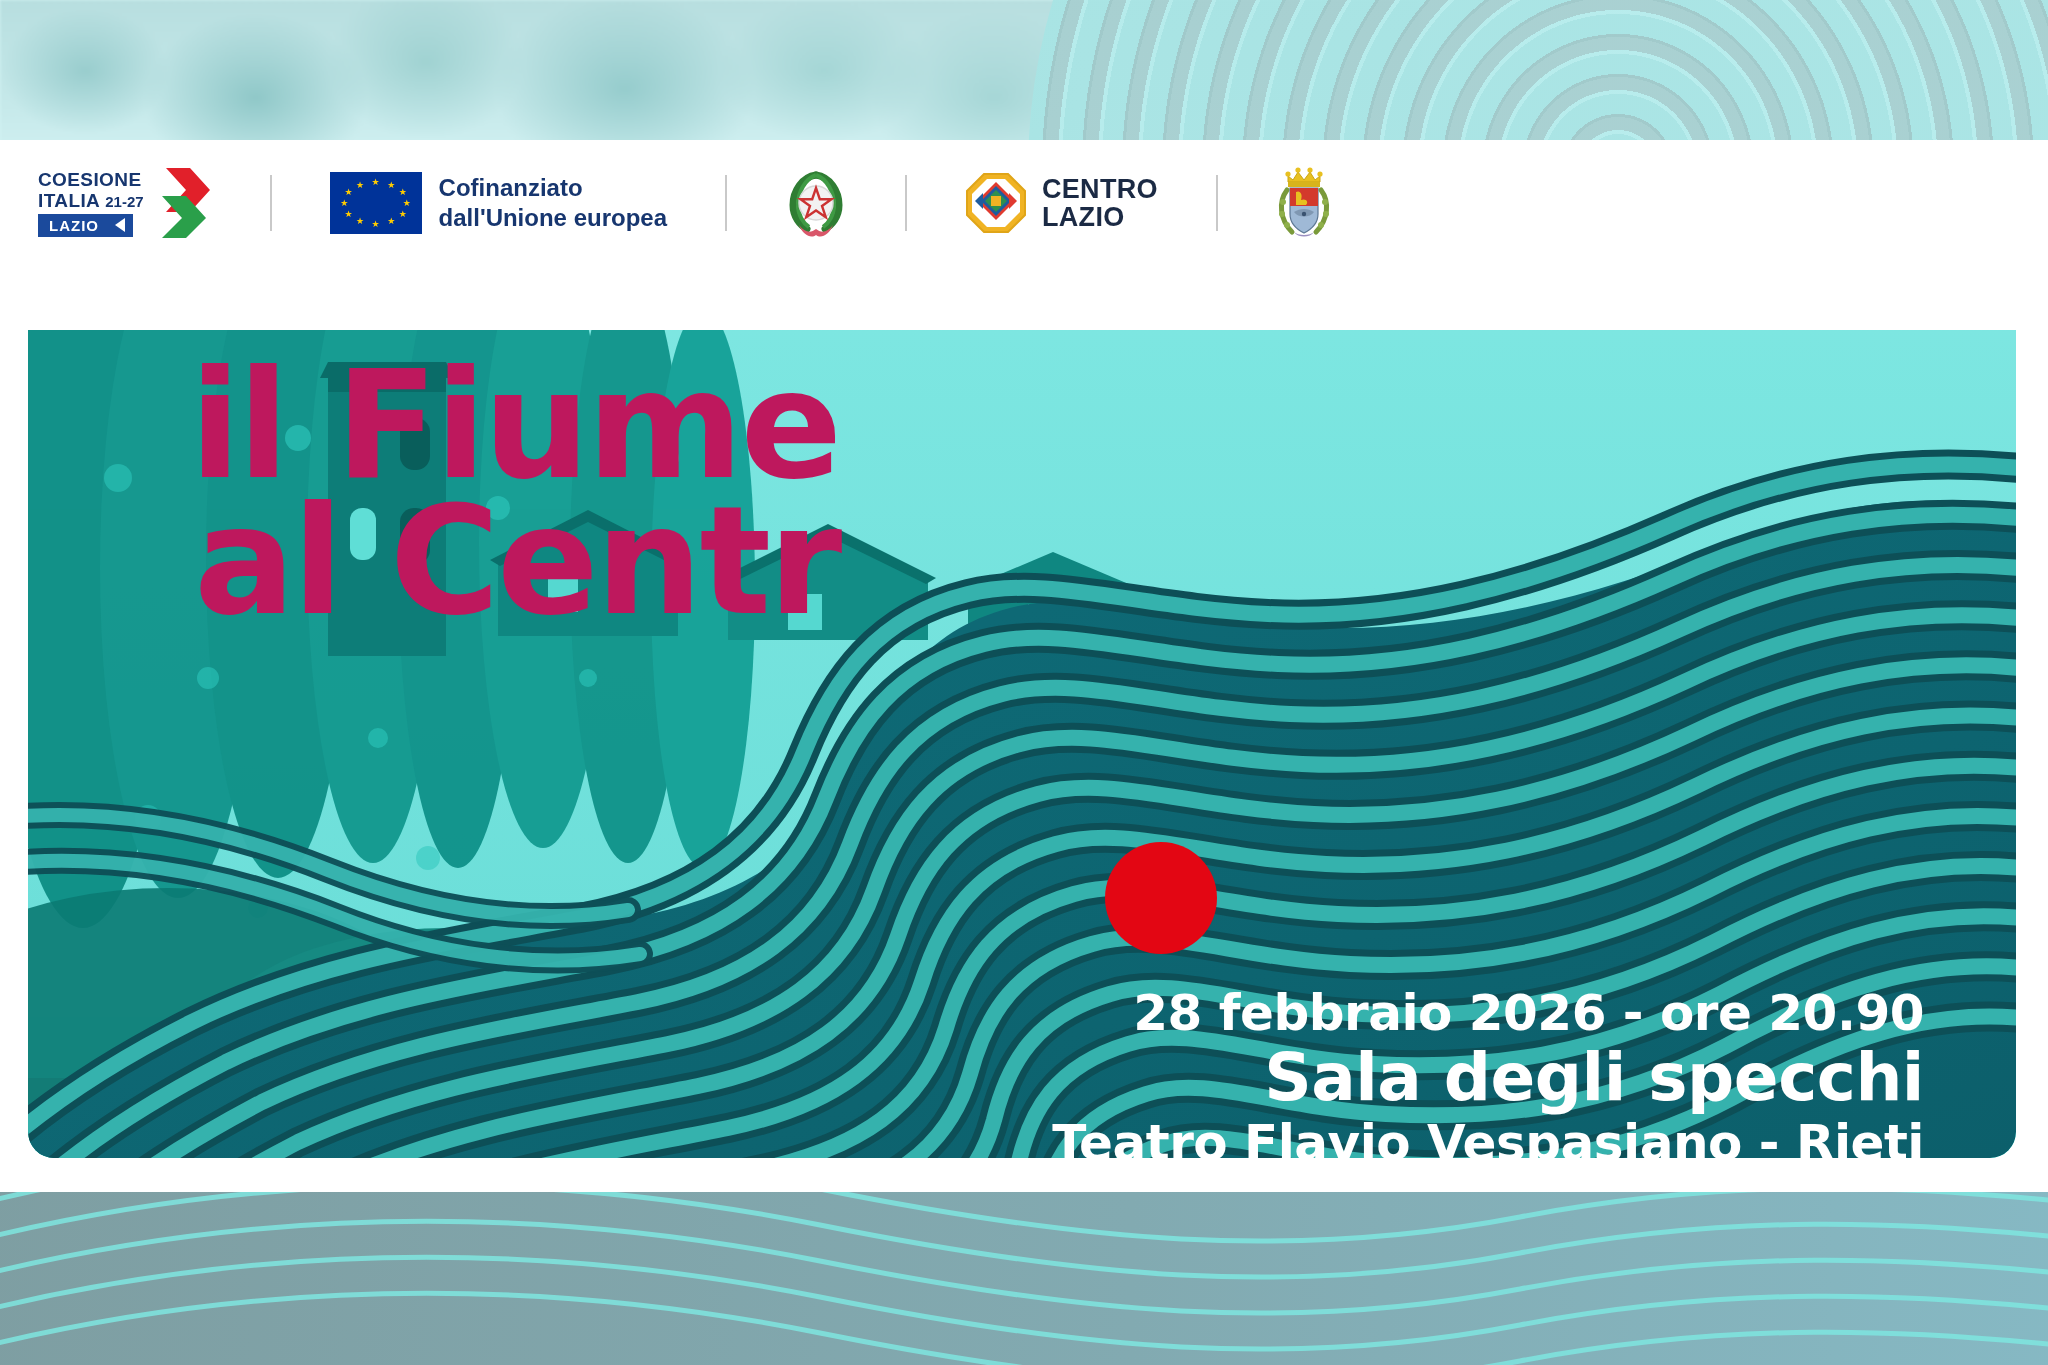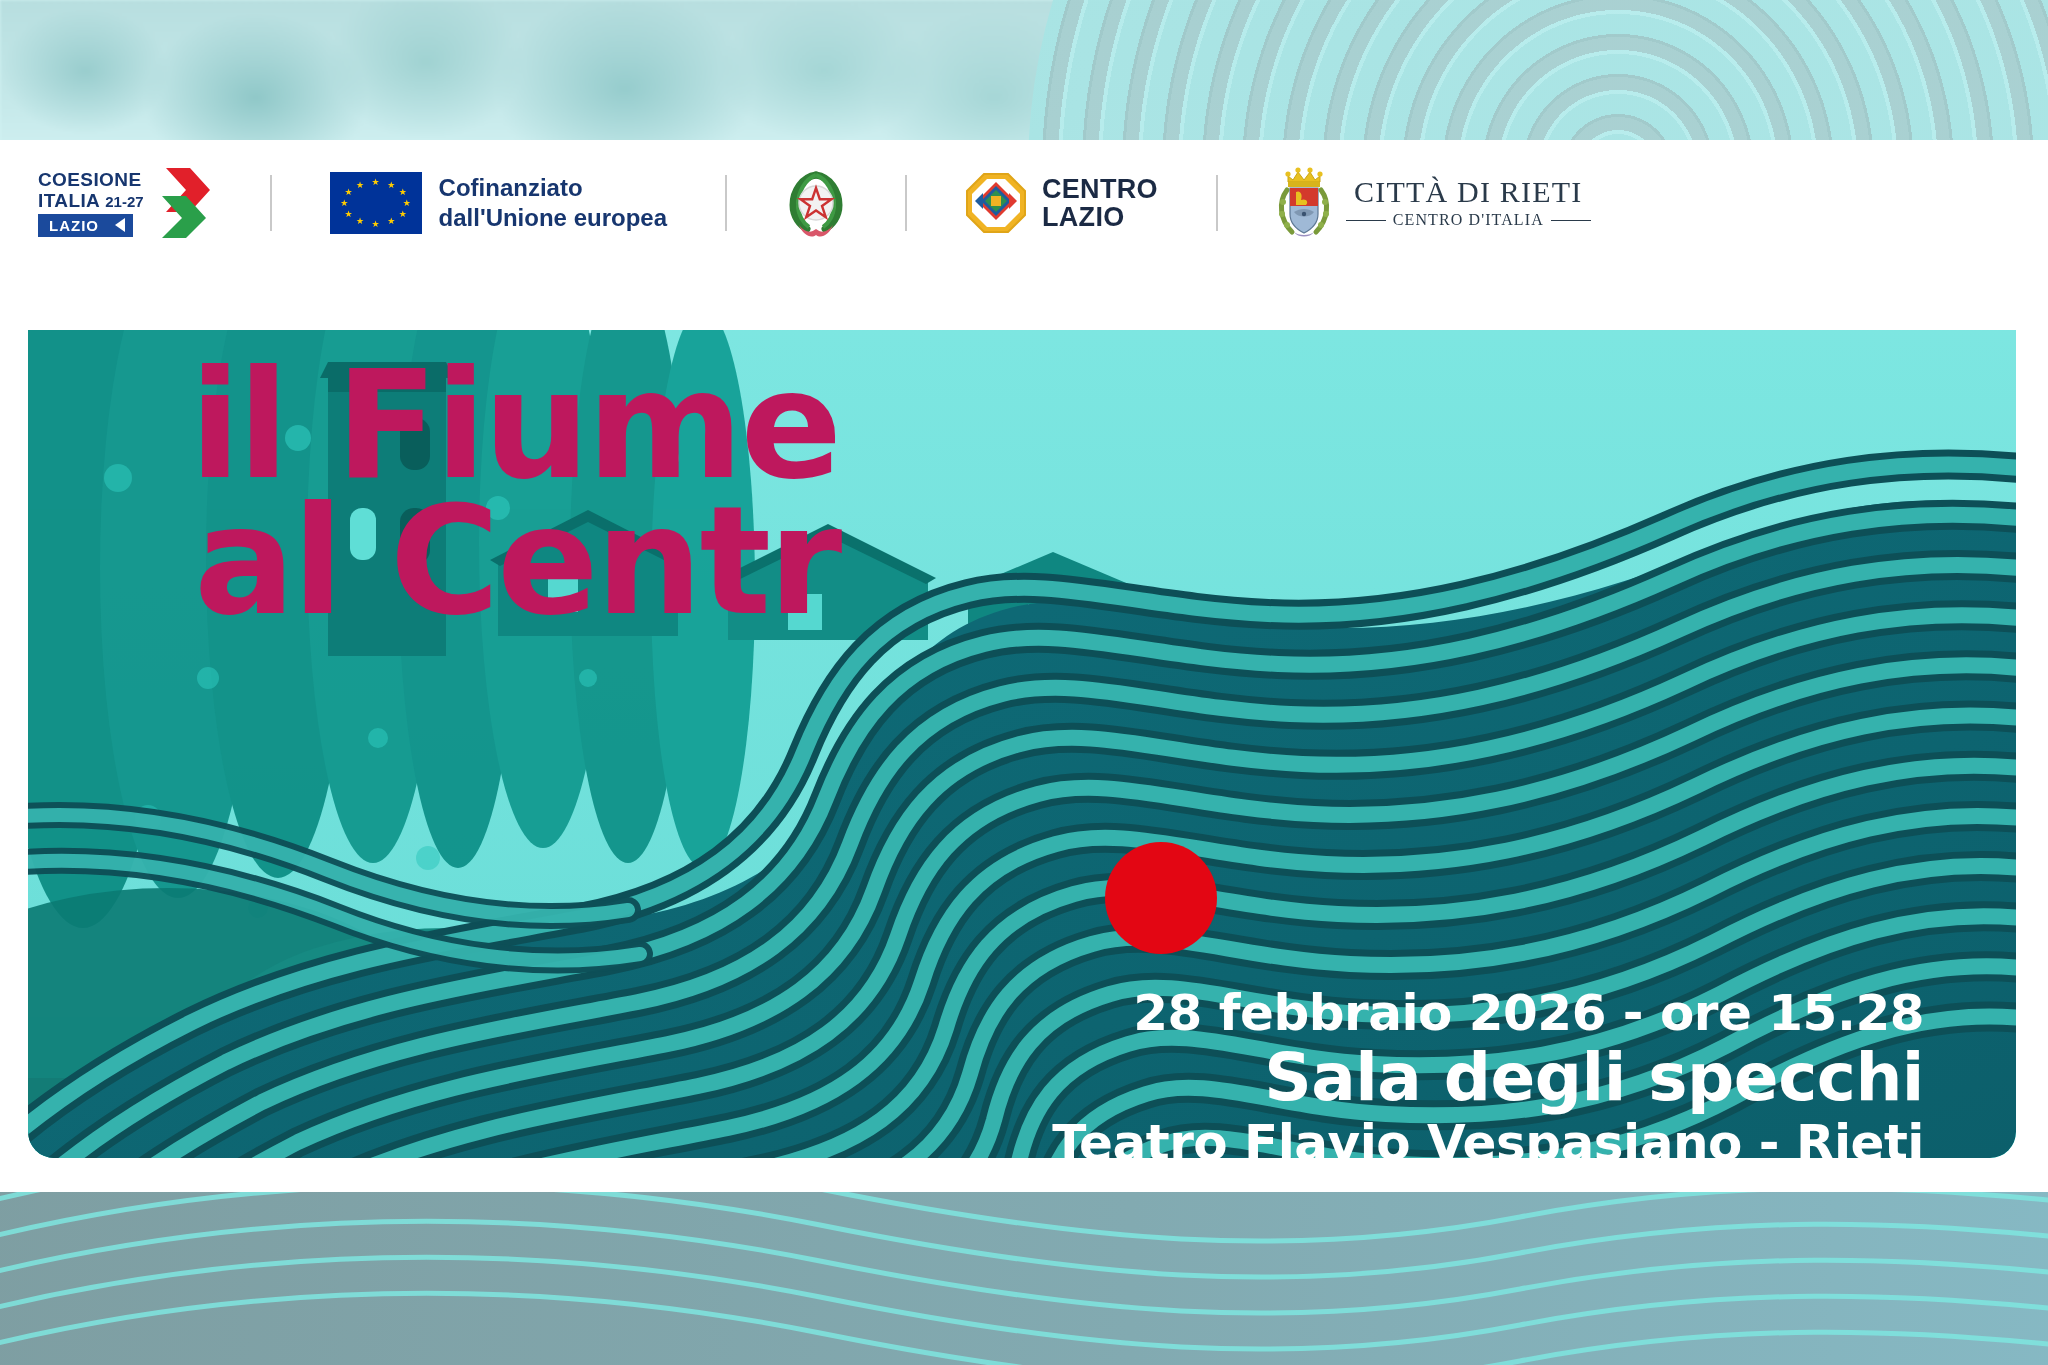--- a/index.html
+++ b/index.html
@@ -394,21 +394,21 @@
     </div>
 
     <div class="red-dot"></div>
 
     <div class="title-block">
       <div class="title-l1">il Fiume</div>
       <div class="title-l2">al Centr</div>
     </div>
 
     <div class="event-info">
-      <div class="ev-1">28 febbraio 2026 - ore 15.28</div>
+      <div class="ev-1">28 febbraio 2026 - ore 20.90</div>
       <div class="ev-2">Sala degli specchi</div>
       <div class="ev-3">Teatro Flavio Vespasiano - Rieti</div>
     </div>
 
     <div class="header-curve">
       <svg viewBox="0 0 600 190" preserveAspectRatio="none">
         <path d="M0,0 L600,0 L600,190 L0,190 Z" fill="#ffffff"></path>
         <path d="M600,22 L600,190 L60,190 C 120,190 150,150 186,100 C 222,52 280,22 360,22 Z" fill="#6fe0dd"></path>
       </svg>
     </div>
@@ -524,28 +524,20 @@
 
                 <path d="M14,24 L42,24 L42,50 C42,60 34,66 28,69 C22,66 14,60 14,50 Z" fill="#9fb9d6" stroke="#5b7693" stroke-width="1.2"></path>
                 <path d="M14,24 L42,24 L42,42 L14,42 Z" fill="#d33a2c"></path>
                 <path d="M20,28 C24,26 27,30 25,36 C30,34 33,38 30,41 L20,41 Z" fill="#e8c020"></path>
                 <path d="M18,48 C24,44 32,44 38,48 C34,54 22,54 18,48 Z" fill="#7f97b2"></path>
                 <circle cx="28" cy="50" r="2.2" fill="#3a5270"></circle>
 
                 <path d="M18,68 C22,74 34,74 38,68 C34,72 22,72 18,68 Z" fill="#9b8fc0"></path>
               </svg>
             </div>
-            <div class="rieti-text">
-              <div class="rieti-l1">CITTÀ DI RIETI</div>
-              <div class="rieti-l2">
-                <span class="rieti-rule"></span>
-                <span>CENTRO D'ITALIA</span>
-                <span class="rieti-rule"></span>
-              </div>
-            </div>
           </div>
         </div>
 
       </div>
     </div>
 
   </div>
 </div>
 
 </body></html>

